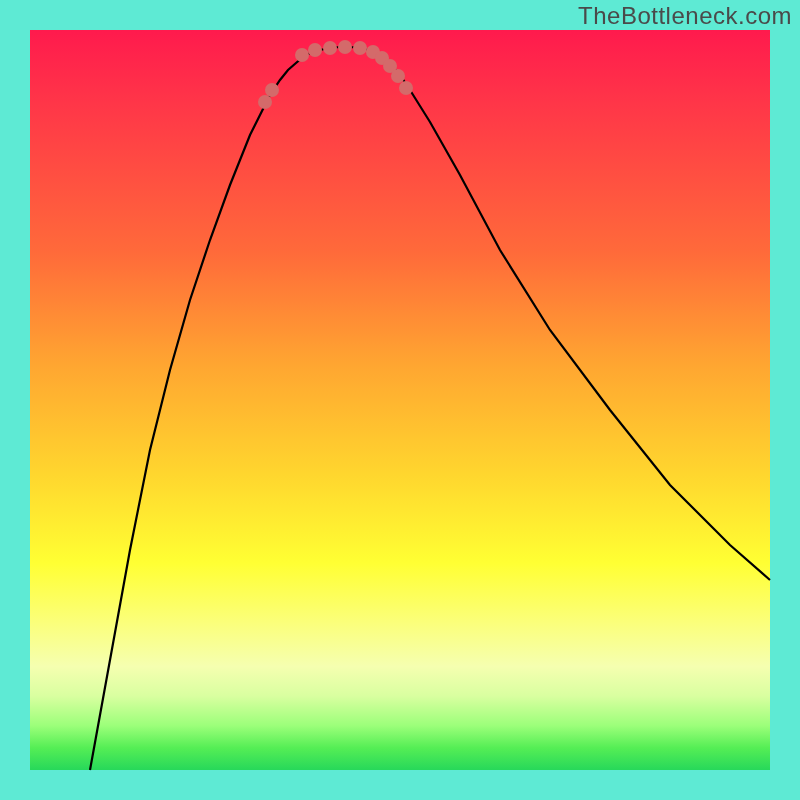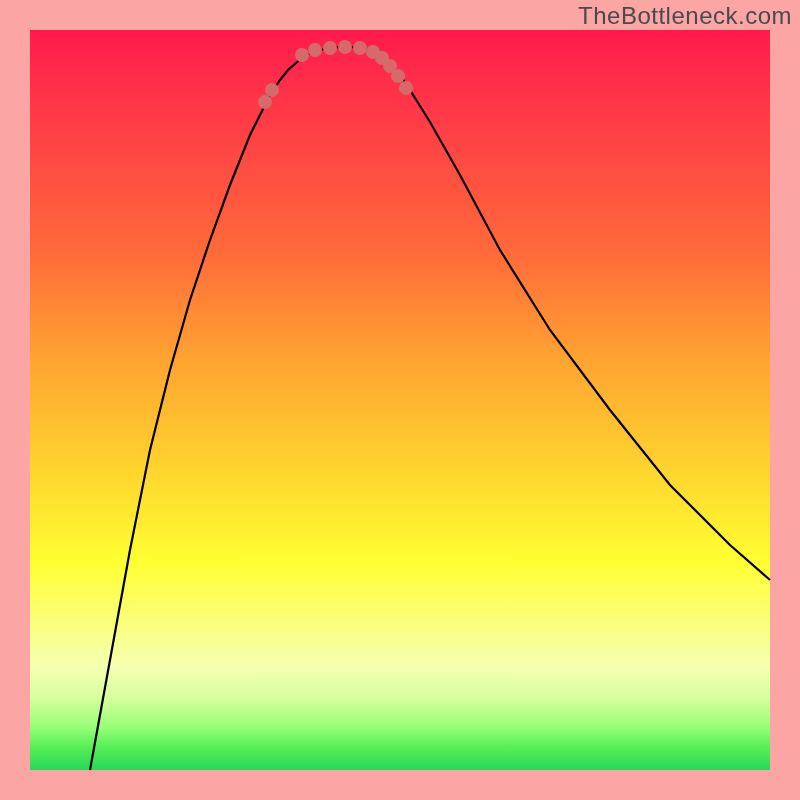--- a/index.html
+++ b/index.html
@@ -8,21 +8,21 @@
     width: 800px;
     height: 800px;
     background: #000;
     font-family: Arial, Helvetica, sans-serif;
     overflow: hidden;
   }
   .frame {
     position: relative;
     width: 800px;
     height: 800px;
-    background: #fca5a5;
+    background: #5eead4;
   }
   .plot {
     position: absolute;
     left: 30px;
     top: 30px;
     width: 740px;
     height: 740px;
     
     background: linear-gradient(
       to bottom,

